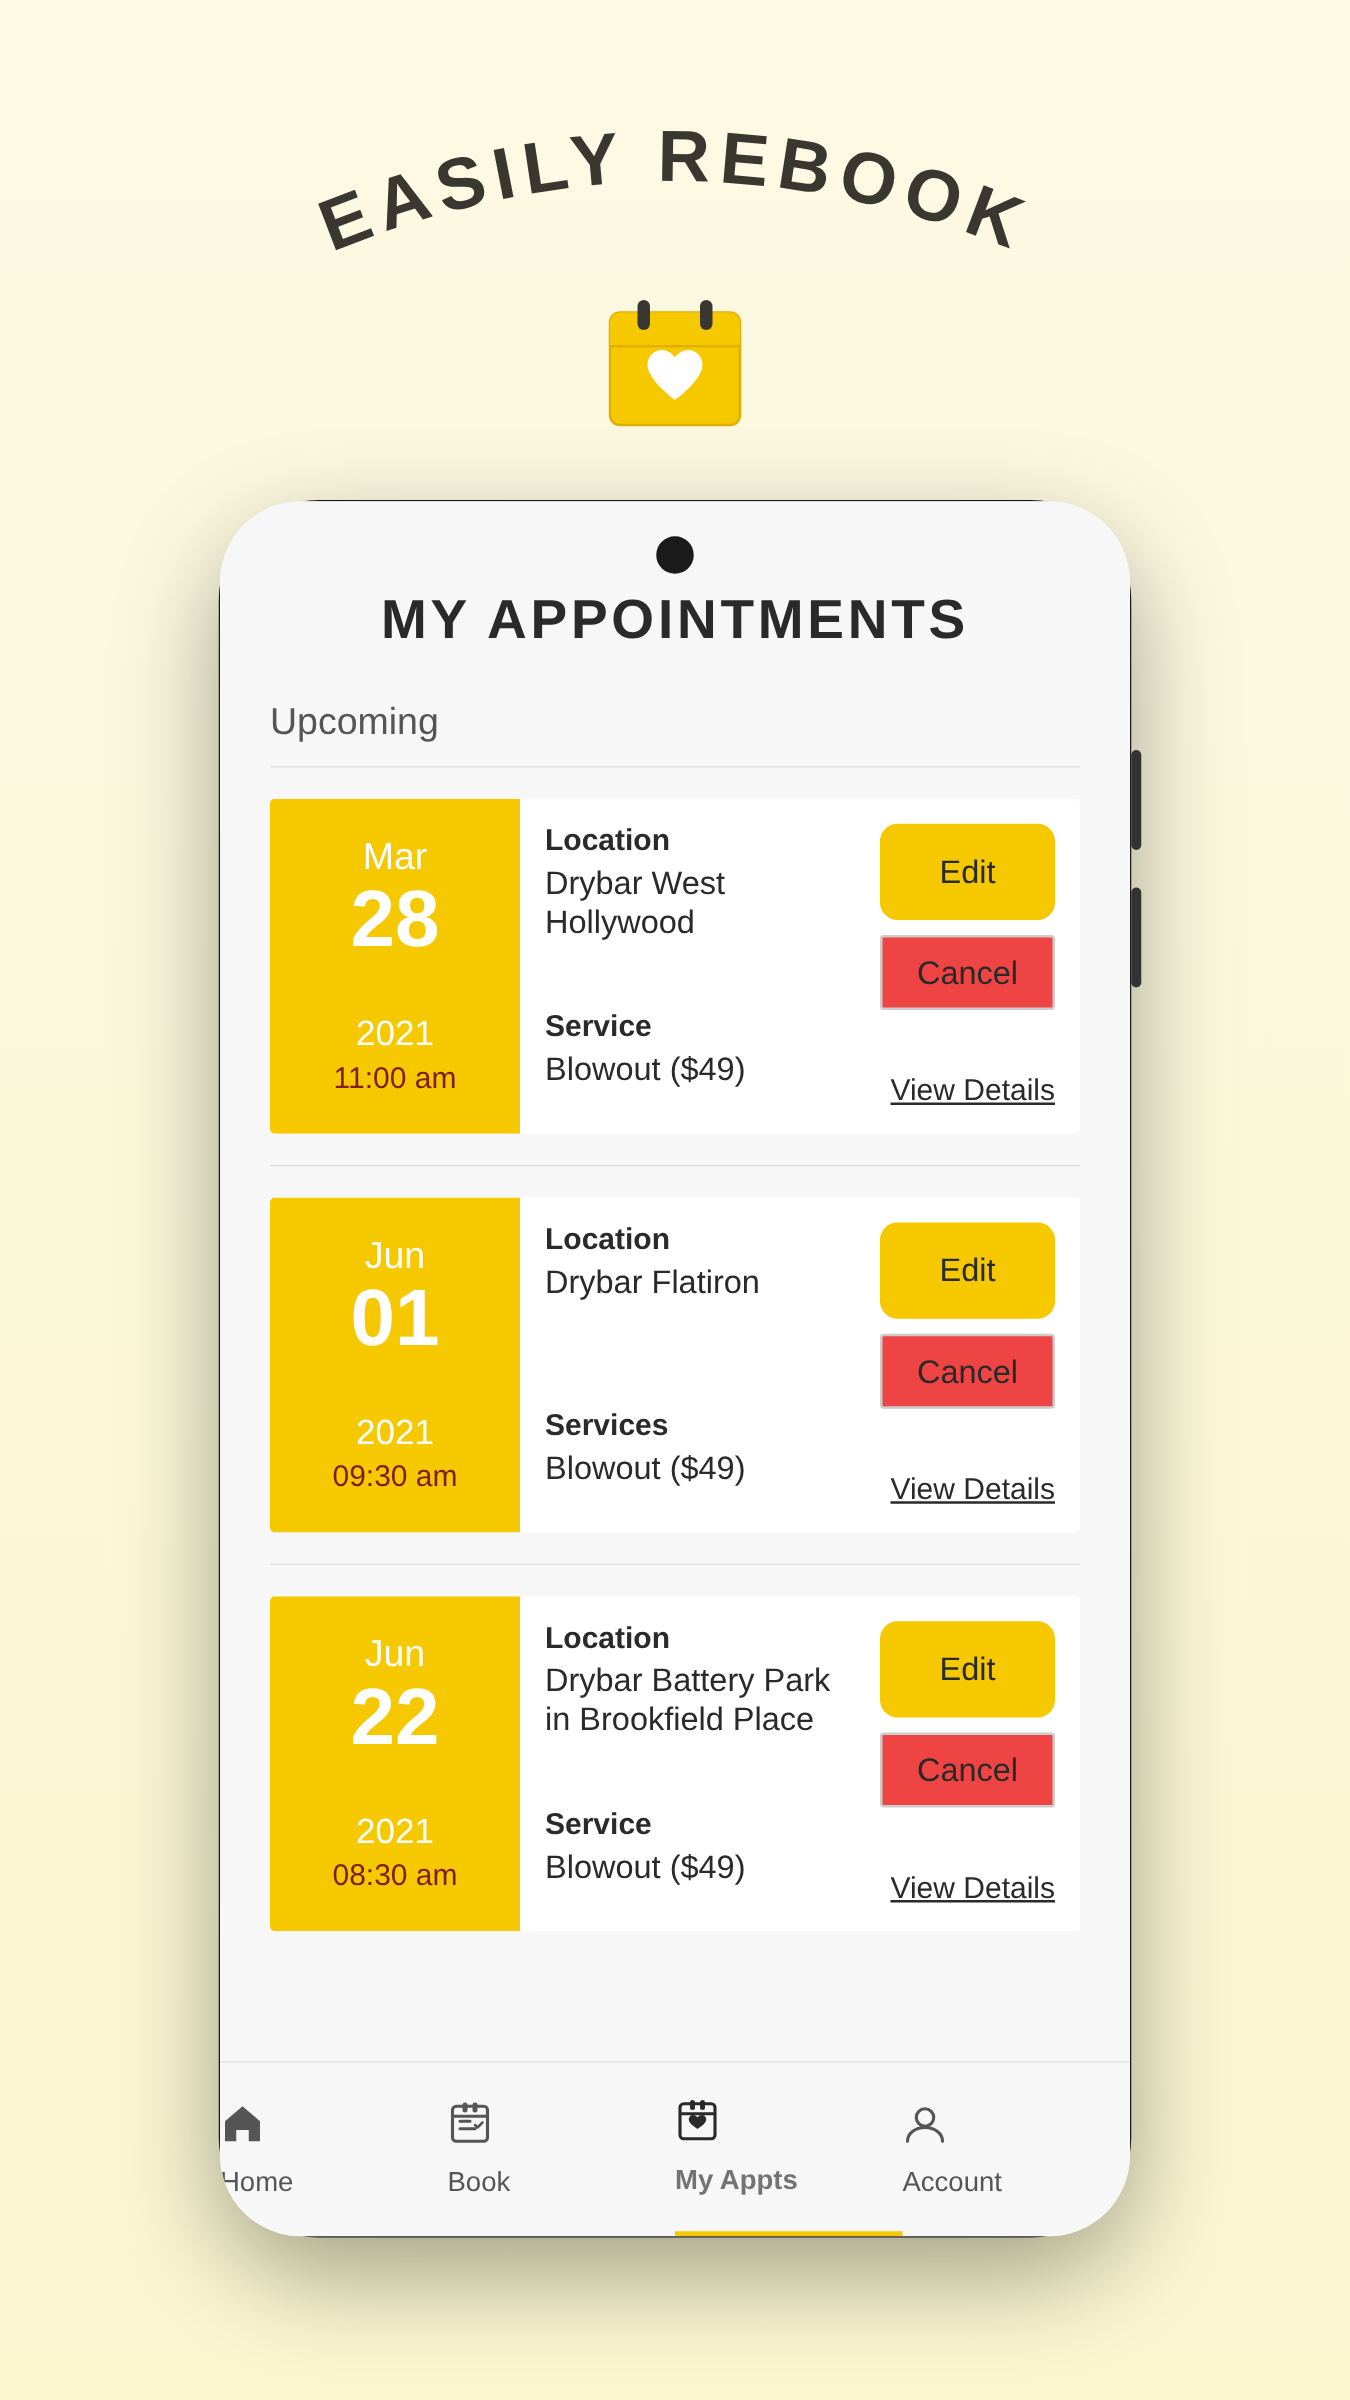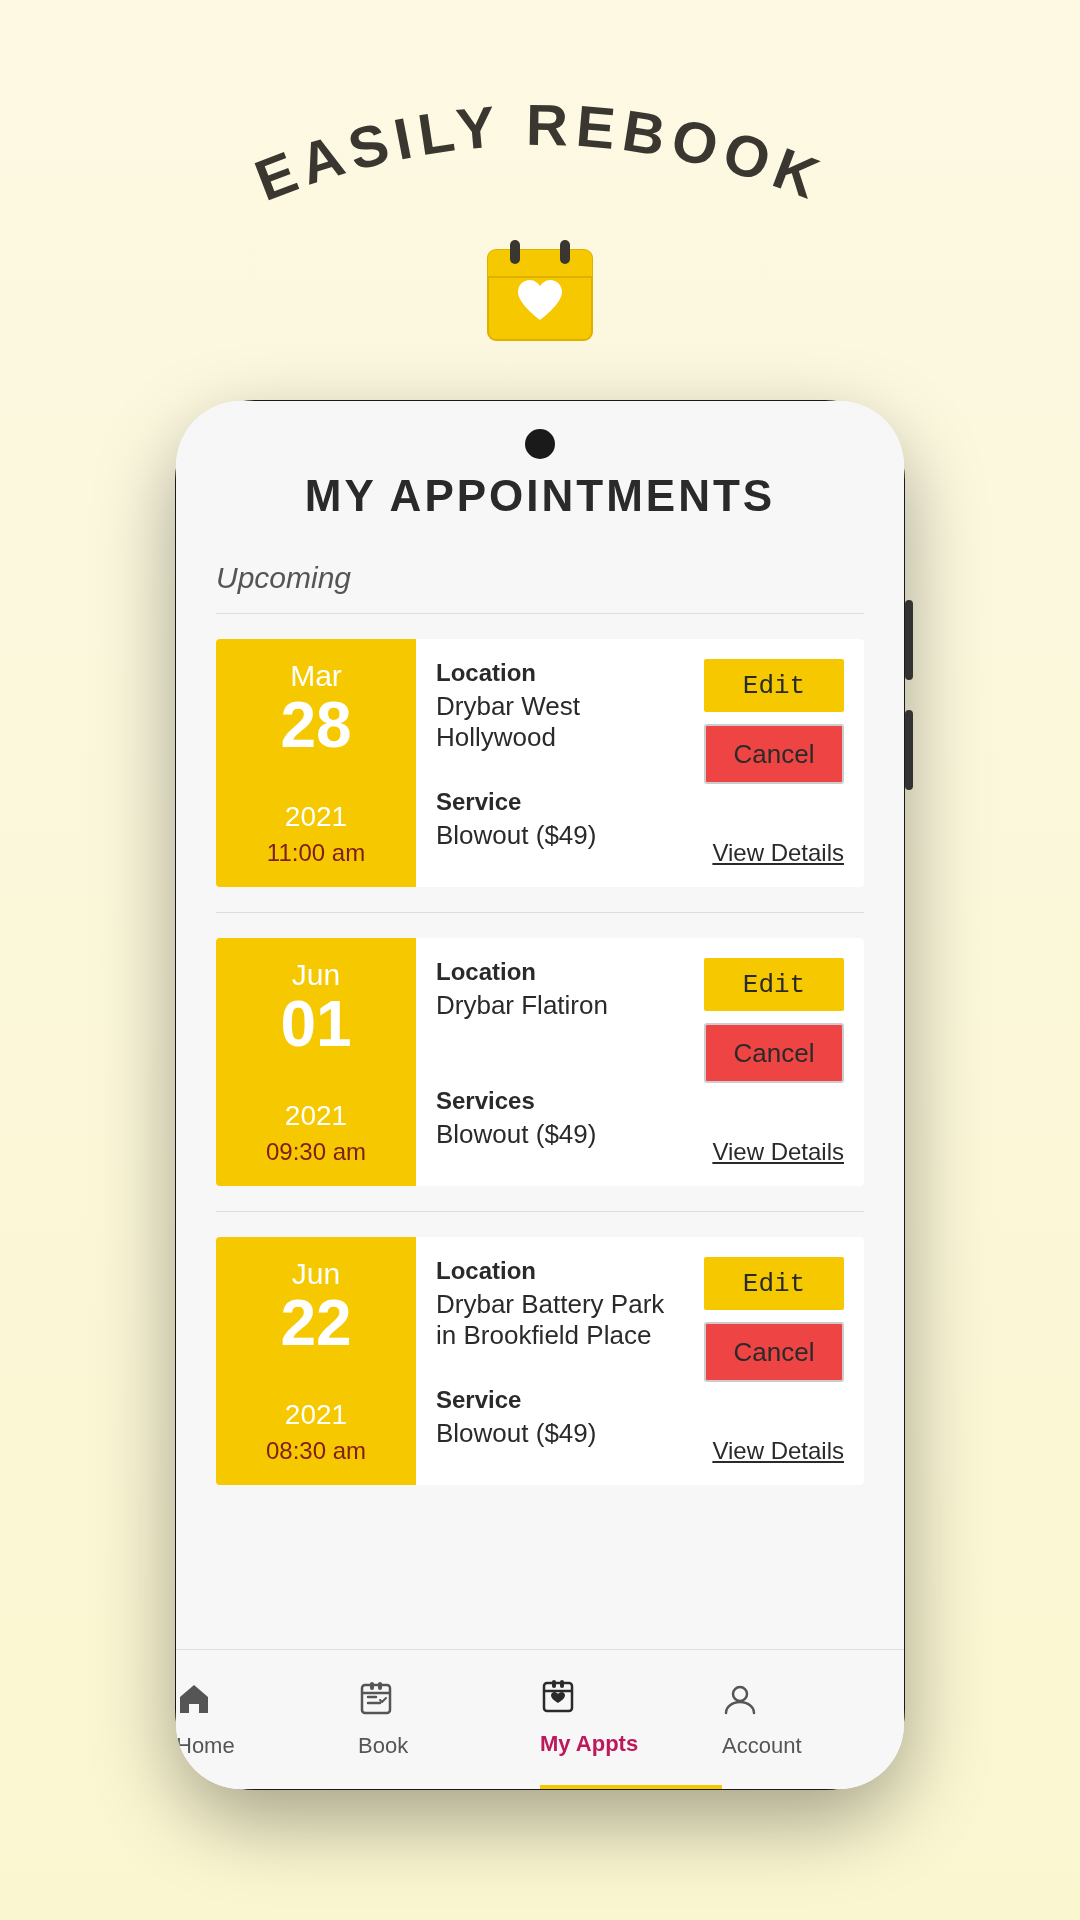--- a/index.html
+++ b/index.html
@@ -106,21 +106,20 @@
       margin-bottom: 40px;
       text-transform: uppercase;
     }
 
     
     .section-label {
       font-size: 30px;
       color: #555;
       padding: 0 40px 18px 40px;
       font-family: Arial, sans-serif;
-      font-style: italic;
     }
 
     
     .divider {
       height: 1px;
       background: #ddd;
       margin: 0 40px;
     }
 
     
@@ -213,27 +212,27 @@
       display: flex;
       flex-direction: column;
       gap: 12px;
       margin-left: 15px;
     }
 
     .btn-edit {
       background: #f5c800;
       border: none;
       width: 140px;
-      height: 53px;
+      height: 77px;
       font-size: 26px;
-      font-family: Liberation Mono, monospace;
+      font-family: Liberation Sans, sans-serif;
       font-weight: 500;
       color: #2a2a2a;
       cursor: pointer;
-      border-radius: 2px;
+      border-radius: 14px;
     }
 
     .btn-cancel {
       background: #ef4444;
       border: 2px solid #ccc;
       width: 140px;
       height: 60px;
       font-size: 26px;
       font-family: Arial, sans-serif;
       font-weight: 400;
@@ -284,21 +283,21 @@
     }
 
     .nav-label {
       font-size: 22px;
       font-family: Arial, sans-serif;
       color: #555;
     }
 
     .nav-label.active {
       font-weight: 700;
-      color: #be185d;
+      color: #737373;
     }
 
     .nav-icon {
       font-size: 40px;
       color: #555;
     }
 
     .nav-icon.active {
       color: #2a2a2a;
     }

